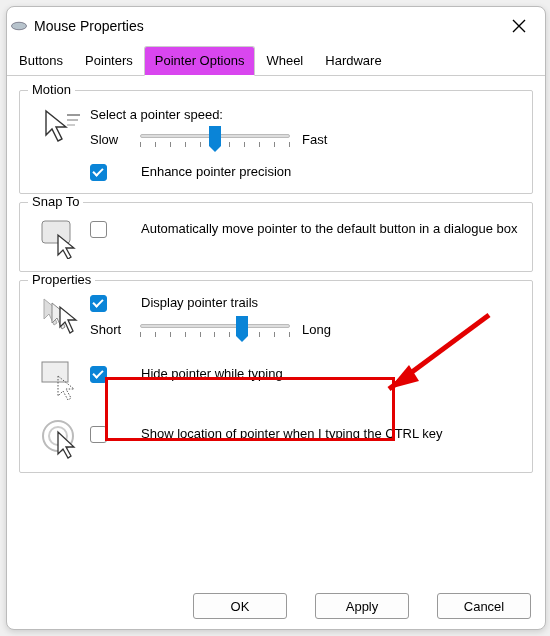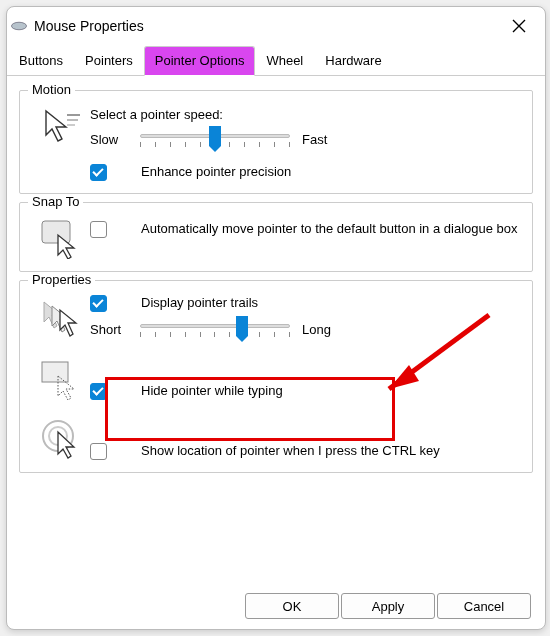--- a/index.html
+++ b/index.html
@@ -27,22 +27,22 @@
     .track { position: absolute; left: 0; right: 0; top: 6px; height: 4px; background: #ddd; border: 1px solid #bbb; border-radius: 2px; }
     .ticks { position: absolute; left: 0; right: 0; top: 14px; height: 6px; display: flex; justify-content: space-between; }
     .ticks span { width: 1px; height: 5px; background: #888; display: block; }
     .thumb { position: absolute; width: 12px; height: 20px; background: #0a84d7; top: -2px; transform: translateX(-50%); }
     .thumb::after { content:""; position:absolute; bottom:-6px; left:0; border-left:6px solid transparent; border-right:6px solid transparent; border-top:6px solid #0a84d7; }
     .chk-row { display: flex; align-items: center; margin-top: 14px; }
     .chk { width: 17px; height: 17px; border: 1px solid #888; border-radius: 3px; margin-right: 6px; flex-shrink: 0; position: relative; cursor: pointer; }
     .chk.checked { background: #0a84d7; border-color: #0a84d7; }
     .chk.checked::after { content:""; position:absolute; left:4px; top:1px; width:4px; height:8px; border: solid #fff; border-width: 0 2px 2px 0; transform: rotate(45deg); }
     .chk-label { font-size: 13px; line-height: 1.3; margin-left: 28px; }
-    .v-block { display: flex; align-items: flex-end; margin-bottom: 18px; }
-    .btn-bar { position: absolute; bottom: 10px; right: 14px; display: flex; gap: 2px; }
+    .v-block { display: flex; align-items: flex-start; margin-bottom: 18px; }
+    .btn-bar { position: absolute; bottom: 10px; right: 14px; display: flex; gap: 28px; }
     .btn { width: 94px; height: 26px; border: 1px solid #999; border-radius: 3px; background: #fdfdfd; font-size: 13px; cursor: pointer; display: flex; align-items: center; justify-content: center; }
     .highlight-box { position: absolute; border: 3px solid #e30000; pointer-events: none; }
     .arrow-svg { position: absolute; pointer-events: none; }
     .sec-icon { width: 42px; height: 42px; }
   </style>
 </head>
 <body>
 
 <div class="dialog">
   <div class="title-bar">
@@ -198,21 +198,21 @@
             <svg viewBox="0 0 42 42">
                 <circle cx="18" cy="18" r="15" fill="none" stroke="#bbb" stroke-width="2"></circle>
                 <circle cx="18" cy="18" r="9" fill="none" stroke="#ccc" stroke-width="2"></circle>
                 <path d="M18 14 L18 36 L23 31 L28 40 L31 38 L26 29 L34 29 Z" fill="#fff" stroke="#333" stroke-width="1.3"></path>
               </svg>
           </span>
         </div>
         <div class="opt-col">
           <div class="chk-row" style="margin-top:8px;">
             <div class="chk"></div>
-            <span class="chk-label">Show location of pointer when I press the CTRL key</span>
+            <span class="chk-label">Show location of pointer when I typing the CTRL key</span>
           </div>
         </div>
       </div>
     </div>
   </div>
 
   <div class="btn-bar">
     <div class="btn">OK</div>
     <div class="btn">Apply</div>
     <div class="btn">Cancel</div>

